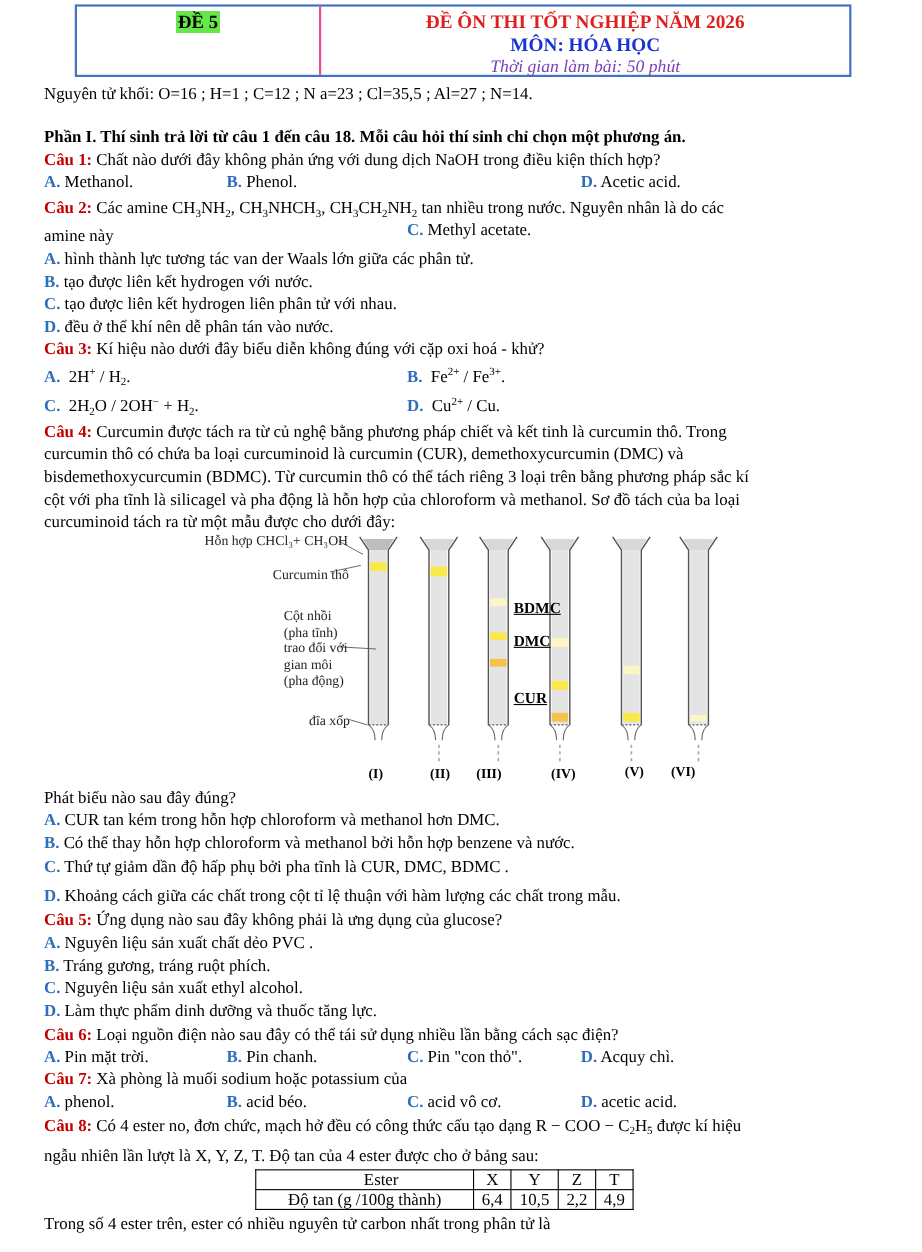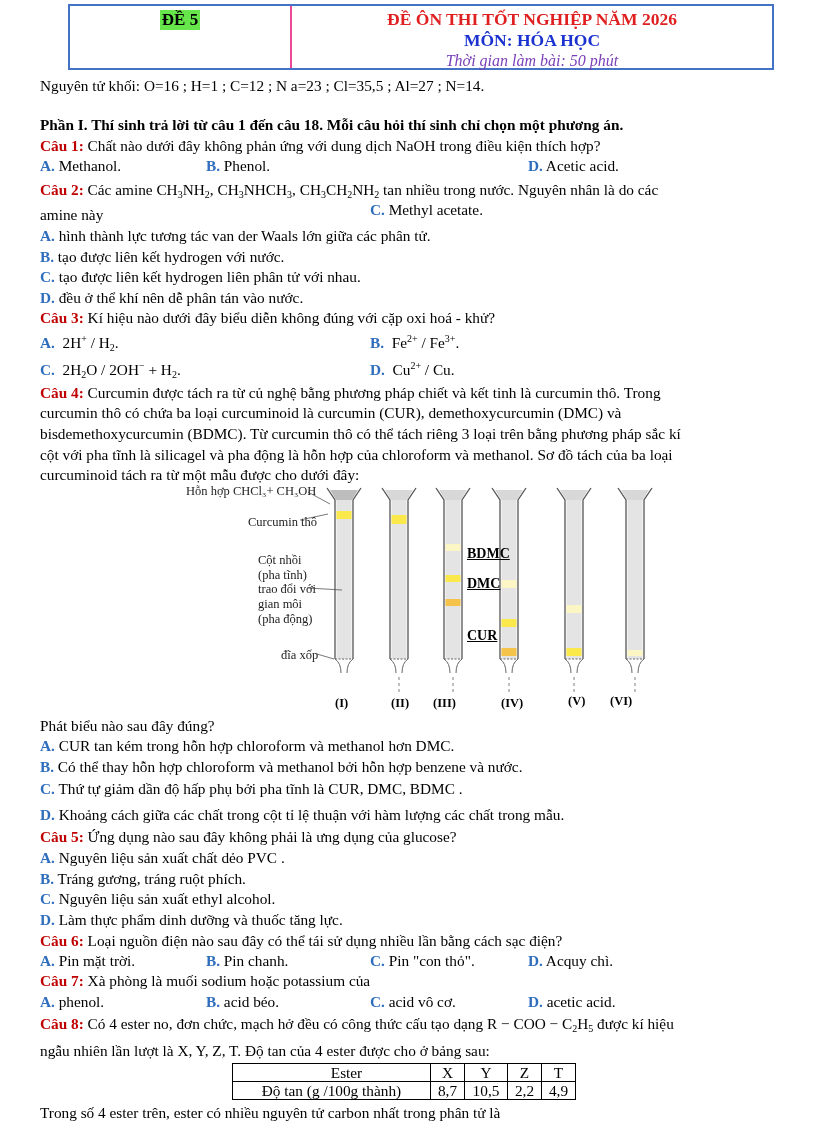--- a/index.html
+++ b/index.html
@@ -205,21 +205,21 @@
   <tbody>
       <tr>
     <td style="width:155px;padding-left:36px;">Ester</td>
     <td style="width:21px;">X</td>
     <td style="width:30px;">Y</td>
     <td style="width:21px;">Z</td>
     <td style="width:21px;">T</td>
   </tr>
   <tr>
     <td>Độ tan (g /100g thành)</td>
-    <td>8,7</td>
+    <td>6,4</td>
     <td>10,5</td>
     <td>2,2</td>
     <td>4,9</td>
   </tr>
 </tbody>
   </table>
 
 <div class="abs" style="left:40px;top:1104px;">Trong số 4 ester trên, ester có nhiều nguyên tử carbon nhất trong phân tử là</div>
 
 </body></html>

